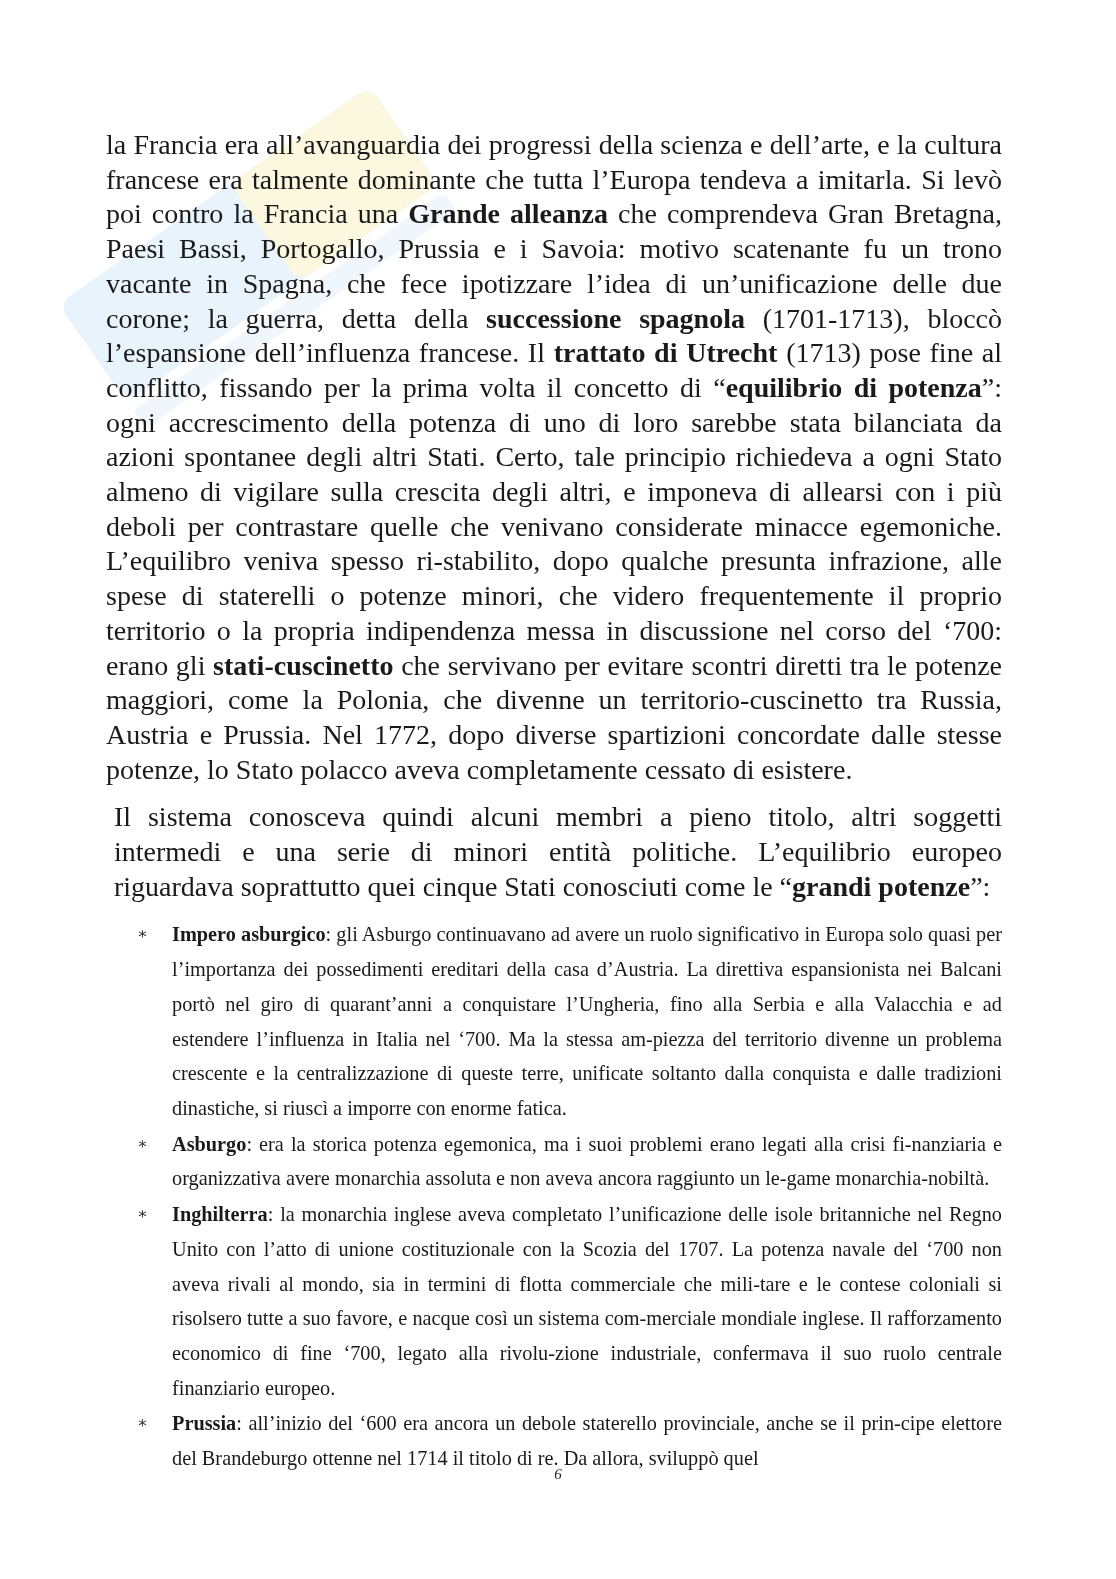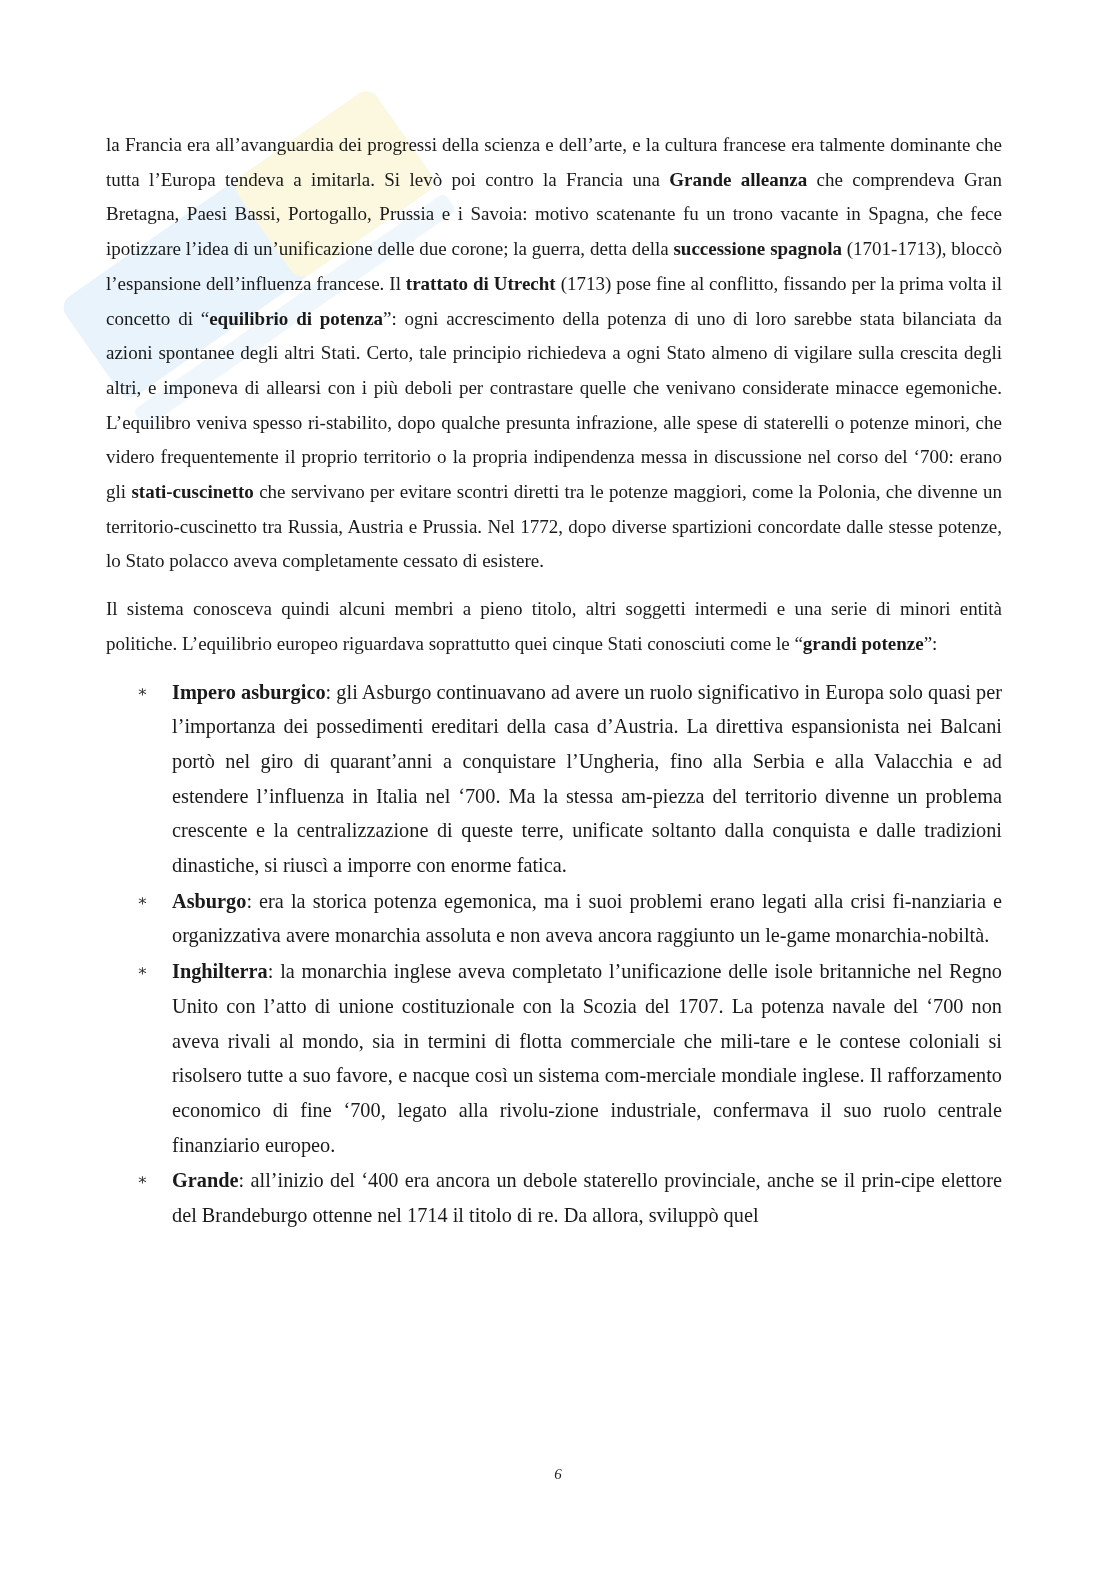--- a/index.html
+++ b/index.html
@@ -26,26 +26,26 @@
     }
     .page {
       position: absolute;
       left: 106px;
       top: 128px;
       width: 896px;
       z-index: 1;
     }
     .para {
       margin: 0;
-      font-size: 19px;
+      font-size: 28px;
       line-height: 34.7px;
       text-align: justify;
       hyphens: manual;
     }
-    .para + .para { margin-top: 13px; }
+    .para + .para { margin-top: 13px; margin-left: 8px; }
     .bold { font-weight: bold; }
     .list {
       list-style: none;
       margin: 13px 0 0 0;
       padding: 0;
     }
     .list-item {
       position: relative;
       padding-left: 66px;
       font-size: 20.3px;
@@ -96,18 +96,18 @@
     <li class="list-item">
       <span class="bullet">∗</span>
       <span class="bold">Asburgo</span><span>: era la storica potenza egemonica, ma i suoi problemi erano legati alla crisi fi-nanziaria e organizzativa avere monarchia assoluta e non aveva ancora raggiunto un le-game monarchia-nobiltà.</span>
     </li>
     <li class="list-item">
       <span class="bullet">∗</span>
       <span class="bold">Inghilterra</span><span>: la monarchia inglese aveva completato l’unificazione delle isole britanniche nel Regno Unito con l’atto di unione costituzionale con la Scozia del 1707. La potenza navale del ‘700 non aveva rivali al mondo, sia in termini di flotta commerciale che mili-tare e le contese coloniali si risolsero tutte a suo favore, e nacque così un sistema com-merciale mondiale inglese. Il rafforzamento economico di fine ‘700, legato alla rivolu-zione industriale, confermava il suo ruolo centrale finanziario europeo.</span>
     </li>
     <li class="list-item">
       <span class="bullet">∗</span>
-      <span class="bold">Grande</span><span>: all’inizio del ‘400 era ancora un debole staterello provinciale, anche se il prin-cipe elettore del Brandeburgo ottenne nel 1714 il titolo di re. Da allora, sviluppò quel</span>
+      <span class="bold">Prussia</span><span>: all’inizio del ‘600 era ancora un debole staterello provinciale, anche se il prin-cipe elettore del Brandeburgo ottenne nel 1714 il titolo di re. Da allora, sviluppò quel</span>
     </li>
   </ul>
 </div>
 
 <div class="page-number">6</div>
 
 </body></html>

